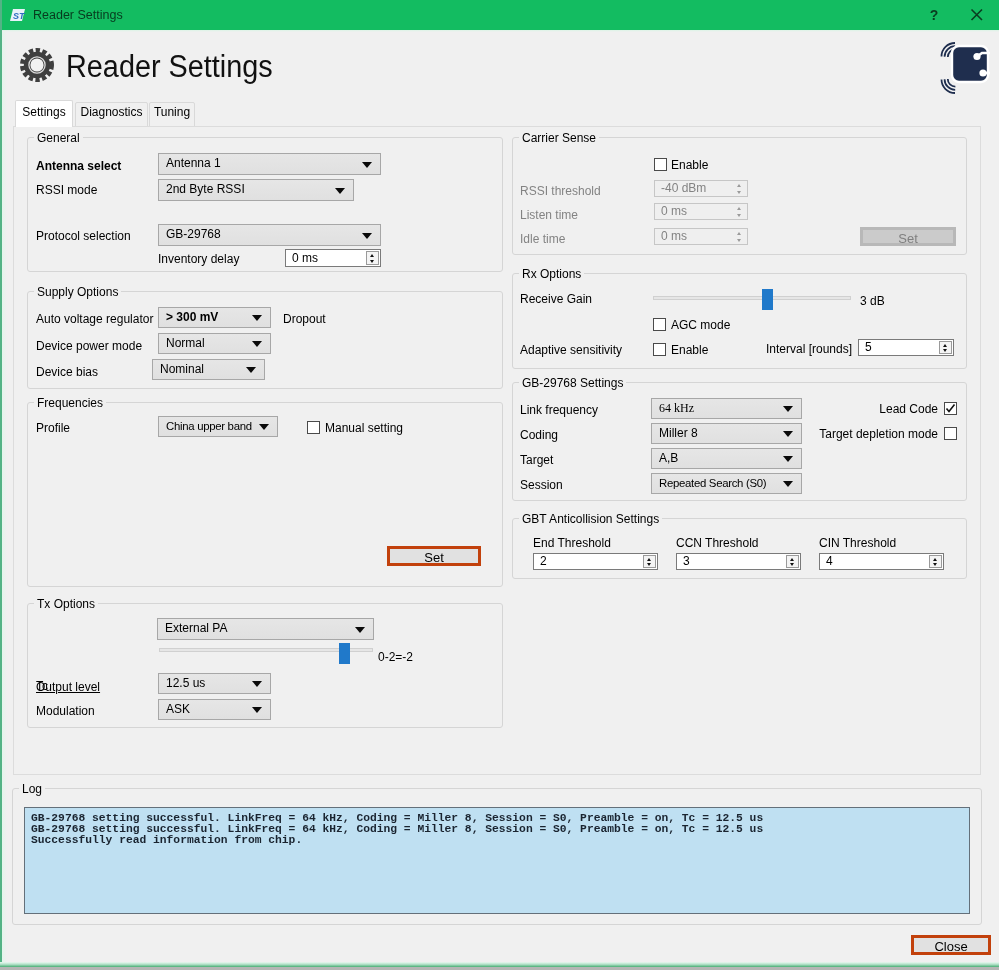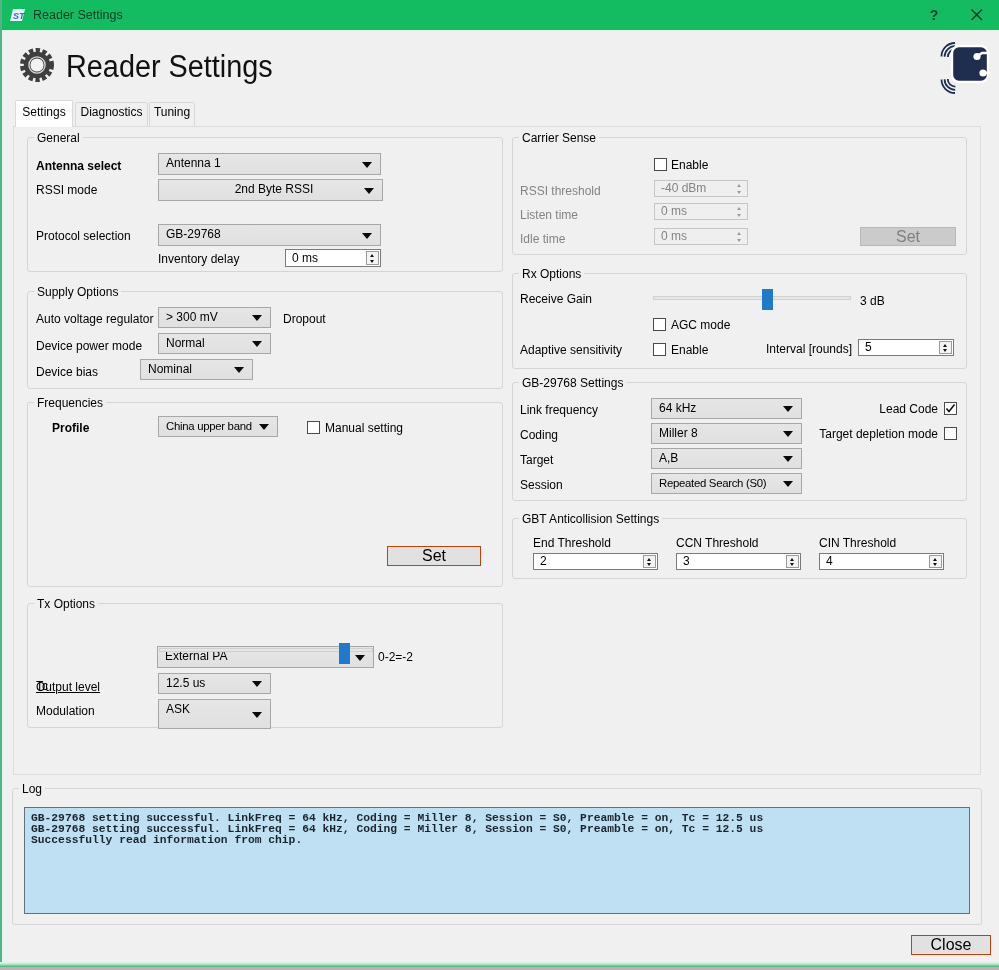--- a/index.html
+++ b/index.html
@@ -37,21 +37,21 @@
 .spin .arr, .spind .arr { position:absolute; right:1px; top:1px; bottom:1px; width:13px; border:1px solid #9a9a9a; background:#f4f4f4; }
 .spin .arr:before, .spind .arr:before { content:""; position:absolute; left:50%; top:1.5px; margin-left:-2.5px; border-left:2.5px solid transparent; border-right:2.5px solid transparent; border-bottom:3px solid #111; }
 .spin .arr:after, .spind .arr:after { content:""; position:absolute; left:50%; bottom:1.5px; margin-left:-2.5px; border-left:2.5px solid transparent; border-right:2.5px solid transparent; border-top:3px solid #111; }
 .spind { position:absolute; background:#efefef; border:1px solid #c6c6c6; font-size:12px; padding-left:6px; color:#838383; }
 .spind .arr { border:none; background:#efefef; }
 .spind .arr:before { border-bottom-color:#9a9a9a; }
 .spind .arr:after { border-top-color:#9a9a9a; }
 
 .check { position:absolute; width:13px; height:13px; background:#fff; border:1px solid #4a4a4a; }
 
-.btn { position:absolute; background:#e1e1e1; border:1px solid #c2410c; text-align:center; font-size:16px; color:#000; }
+.btn { position:absolute; background:#e1e1e1; border:3px solid #c2410c; text-align:center; font-size:13px; color:#000; }
 .btn.dis { background:#cbcbcb; border-color:#b8b8b8; color:#7f7f7f; }
 
 .track { position:absolute; height:4px; background:#e6e6e6; border:1px solid #d0d0d0; }
 .handle { position:absolute; width:11px; background:#2079ca; }
 
 #logarea { left:24px; top:807px; width:946px; height:107px; background:#bfe0f2; border:1px solid #64707a; font-family:"Liberation Mono", monospace; font-size:11.3px; line-height:11.2px; color:#1a2430; font-weight:bold; padding:5px 0 0 6px; white-space:pre; }
 </style>
 </head>
 <body>
 <div class="abs" id="titlebar">
@@ -102,58 +102,58 @@
 <div class="abs tab" id="tab3">Tuning</div>
 <div class="abs" id="tabpanel"></div>
 <div class="abs tab" id="tab1">Settings</div>
 
 <div class="group" style="left:27px; top:137px; width:476px; height:135px;">
   <div class="gtitle">General</div>
 </div>
 <div class="lbl" style="left:36px; top:159px;font-weight:bold;">Antenna select</div>
 <div class="combo" style="left:158px; top:153px; width:223px; height:22px;">Antenna 1</div>
 <div class="lbl" style="left:36px; top:183px;">RSSI mode</div>
-<div class="combo" style="left:158px; top:179px; width:225px; height:22px;text-align:center;">2nd Byte RSSI</div>
+<div class="combo" style="left:158px; top:179px; width:196px; height:22px;">2nd Byte RSSI</div>
 <div class="lbl" style="left:36px; top:229px;">Protocol selection</div>
 <div class="combo" style="left:158px; top:224px; width:223px; height:22px;">GB-29768</div>
 <div class="lbl" style="left:158px; top:252px;">Inventory delay</div>
 <div class="spin" style="left:285px; top:249px; width:96px; height:18px; line-height:16px;">0 ms<span class="arr"></span></div>
 
 <div class="group" style="left:27px; top:291px; width:476px; height:98px;padding-left:20px;">
   <div class="gtitle">Supply Options</div>
 </div>
 <div class="lbl" style="left:36px; top:312px;">Auto voltage regulator</div>
-<div class="combo" style="left:158px; top:307px; width:113px; height:21px;">&gt; 300 mV</div>
+<div class="combo" style="left:158px; top:307px; width:113px; height:21px;font-weight:bold;">&gt; 300 mV</div>
 <div class="lbl" style="left:283px; top:312px;">Dropout</div>
 <div class="lbl" style="left:36px; top:339px;">Device power mode</div>
 <div class="combo" style="left:158px; top:333px; width:113px; height:21px;">Normal</div>
 <div class="lbl" style="left:36px; top:365px;">Device bias</div>
-<div class="combo" style="left:140px; top:359px; width:113px; height:21px;">Nominal</div>
+<div class="combo" style="left:152px; top:359px; width:113px; height:21px;">Nominal</div>
 
 <div class="group" style="left:27px; top:402px; width:476px; height:185px;">
   <div class="gtitle">Frequencies</div>
 </div>
-<div class="lbl" style="left:52px; top:421px;font-weight:bold;">Profile</div>
+<div class="lbl" style="left:36px; top:421px;">Profile</div>
 <div class="combo" style="left:158px; top:416px; width:120px; height:21px; font-size:11.4px; letter-spacing:-0.3px;">China upper band</div>
 <div class="check" style="left:307px; top:421px;"></div>
 <div class="lbl" style="left:325px; top:421px;">Manual setting</div>
 <div class="btn" style="left:387px; top:546px; width:94px; height:20px; line-height:18px;">Set</div>
 
 <div class="group" style="left:27px; top:603px; width:476px; height:125px;">
   <div class="gtitle">Tx Options</div>
 </div>
-<div class="combo" style="left:157px; top:618px; width:217px; height:22px;margin-top:28px;">External PA</div>
+<div class="combo" style="left:157px; top:618px; width:217px; height:22px;">External PA</div>
 <div class="lbl" style="left:36px; top:680px;text-decoration:underline;">Output level</div>
 <div class="track" style="left:159px; top:648px; width:214px;"></div>
 <div class="handle" style="left:339px; top:643px; height:21px;"></div>
 <div class="lbl" style="left:378px; top:650px;">0-2=-2</div>
 <div class="lbl" style="left:36px; top:679px;">Tc</div>
 <div class="combo" style="left:158px; top:673px; width:113px; height:21px;">12.5 us</div>
 <div class="lbl" style="left:36px; top:704px;">Modulation</div>
-<div class="combo" style="left:158px; top:699px; width:113px; height:30px;">ASK</div>
+<div class="combo" style="left:158px; top:699px; width:113px; height:21px;">ASK</div>
 
 <div class="group" style="left:512px; top:137px; width:455px; height:118px;">
   <div class="gtitle">Carrier Sense</div>
 </div>
 <div class="check" style="left:654px; top:158px;"></div>
 <div class="lbl" style="left:671px; top:158px;">Enable</div>
 <div class="lbl dis" style="left:520px; top:184px;">RSSI threshold</div>
 <div class="spind" style="left:654px; top:180px; width:94px; height:17px; line-height:15px;">-40 dBm<span class="arr"></span></div>
 <div class="lbl dis" style="left:520px; top:208px;">Listen time</div>
 <div class="spind" style="left:654px; top:203px; width:94px; height:17px; line-height:15px;">0 ms<span class="arr"></span></div>
@@ -173,21 +173,21 @@
 <div class="lbl" style="left:520px; top:343px;">Adaptive sensitivity</div>
 <div class="check" style="left:653px; top:343px;"></div>
 <div class="lbl" style="left:671px; top:343px;">Enable</div>
 <div class="lbl" style="right:147px; top:342px;">Interval [rounds]</div>
 <div class="spin" style="left:858px; top:339px; width:96px; height:17px; line-height:15px;">5<span class="arr"></span></div>
 
 <div class="group" style="left:512px; top:382px; width:455px; height:119px;">
   <div class="gtitle">GB-29768 Settings</div>
 </div>
 <div class="lbl" style="left:520px; top:403px;">Link frequency</div>
-<div class="combo" style="left:651px; top:398px; width:151px; height:21px;">64 kHz</div>
+<div class="combo" style="left:651px; top:398px; width:151px; height:21px;font-family:Liberation Serif, serif;">64 kHz</div>
 <div class="lbl" style="left:520px; top:428px;">Coding</div>
 <div class="combo" style="left:651px; top:423px; width:151px; height:21px;">Miller 8</div>
 <div class="lbl" style="left:520px; top:453px;">Target</div>
 <div class="combo" style="left:651px; top:448px; width:151px; height:21px;">A,B</div>
 <div class="lbl" style="left:520px; top:478px;">Session</div>
 <div class="combo" style="left:651px; top:473px; width:151px; height:21px; font-size:11.4px; letter-spacing:-0.3px;">Repeated Search (S0)</div>
 <div class="lbl" style="right:61px; top:402px;">Lead Code</div>
 <div class="check" style="left:944px; top:402px;"><svg width="11" height="11" viewBox="0 0 11 11">
       <path d="M1.5 5.5 L4 8.5 L9.5 1.5" fill="none" stroke="#111" stroke-width="1.6"></path>
     </svg></div>

